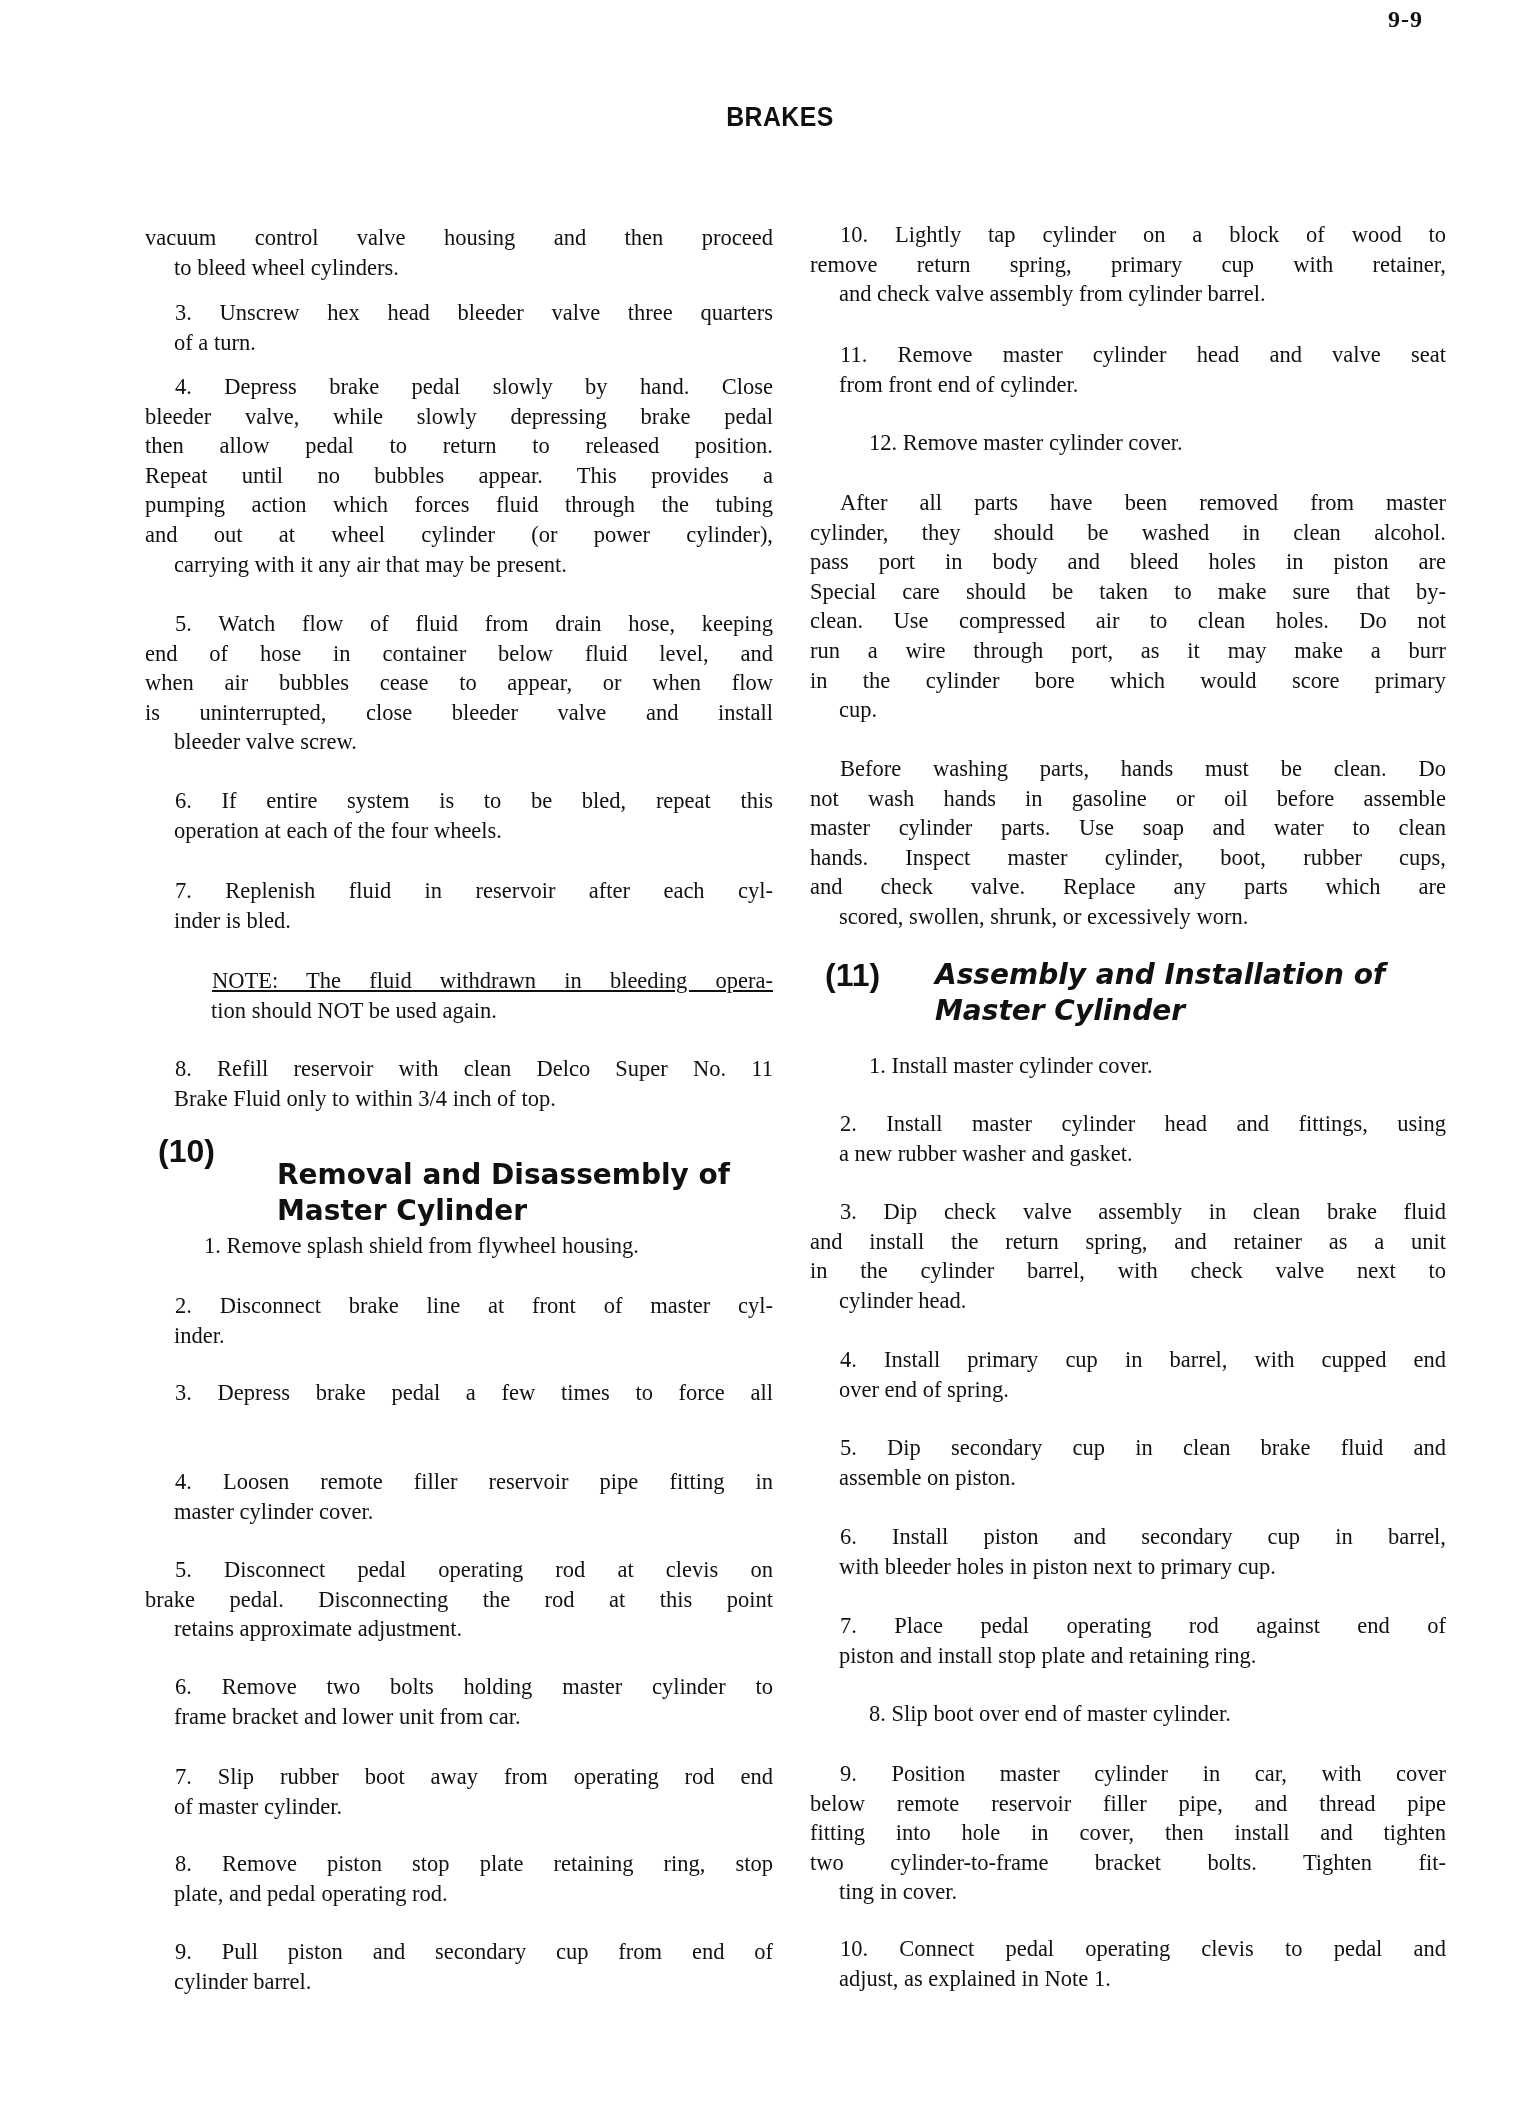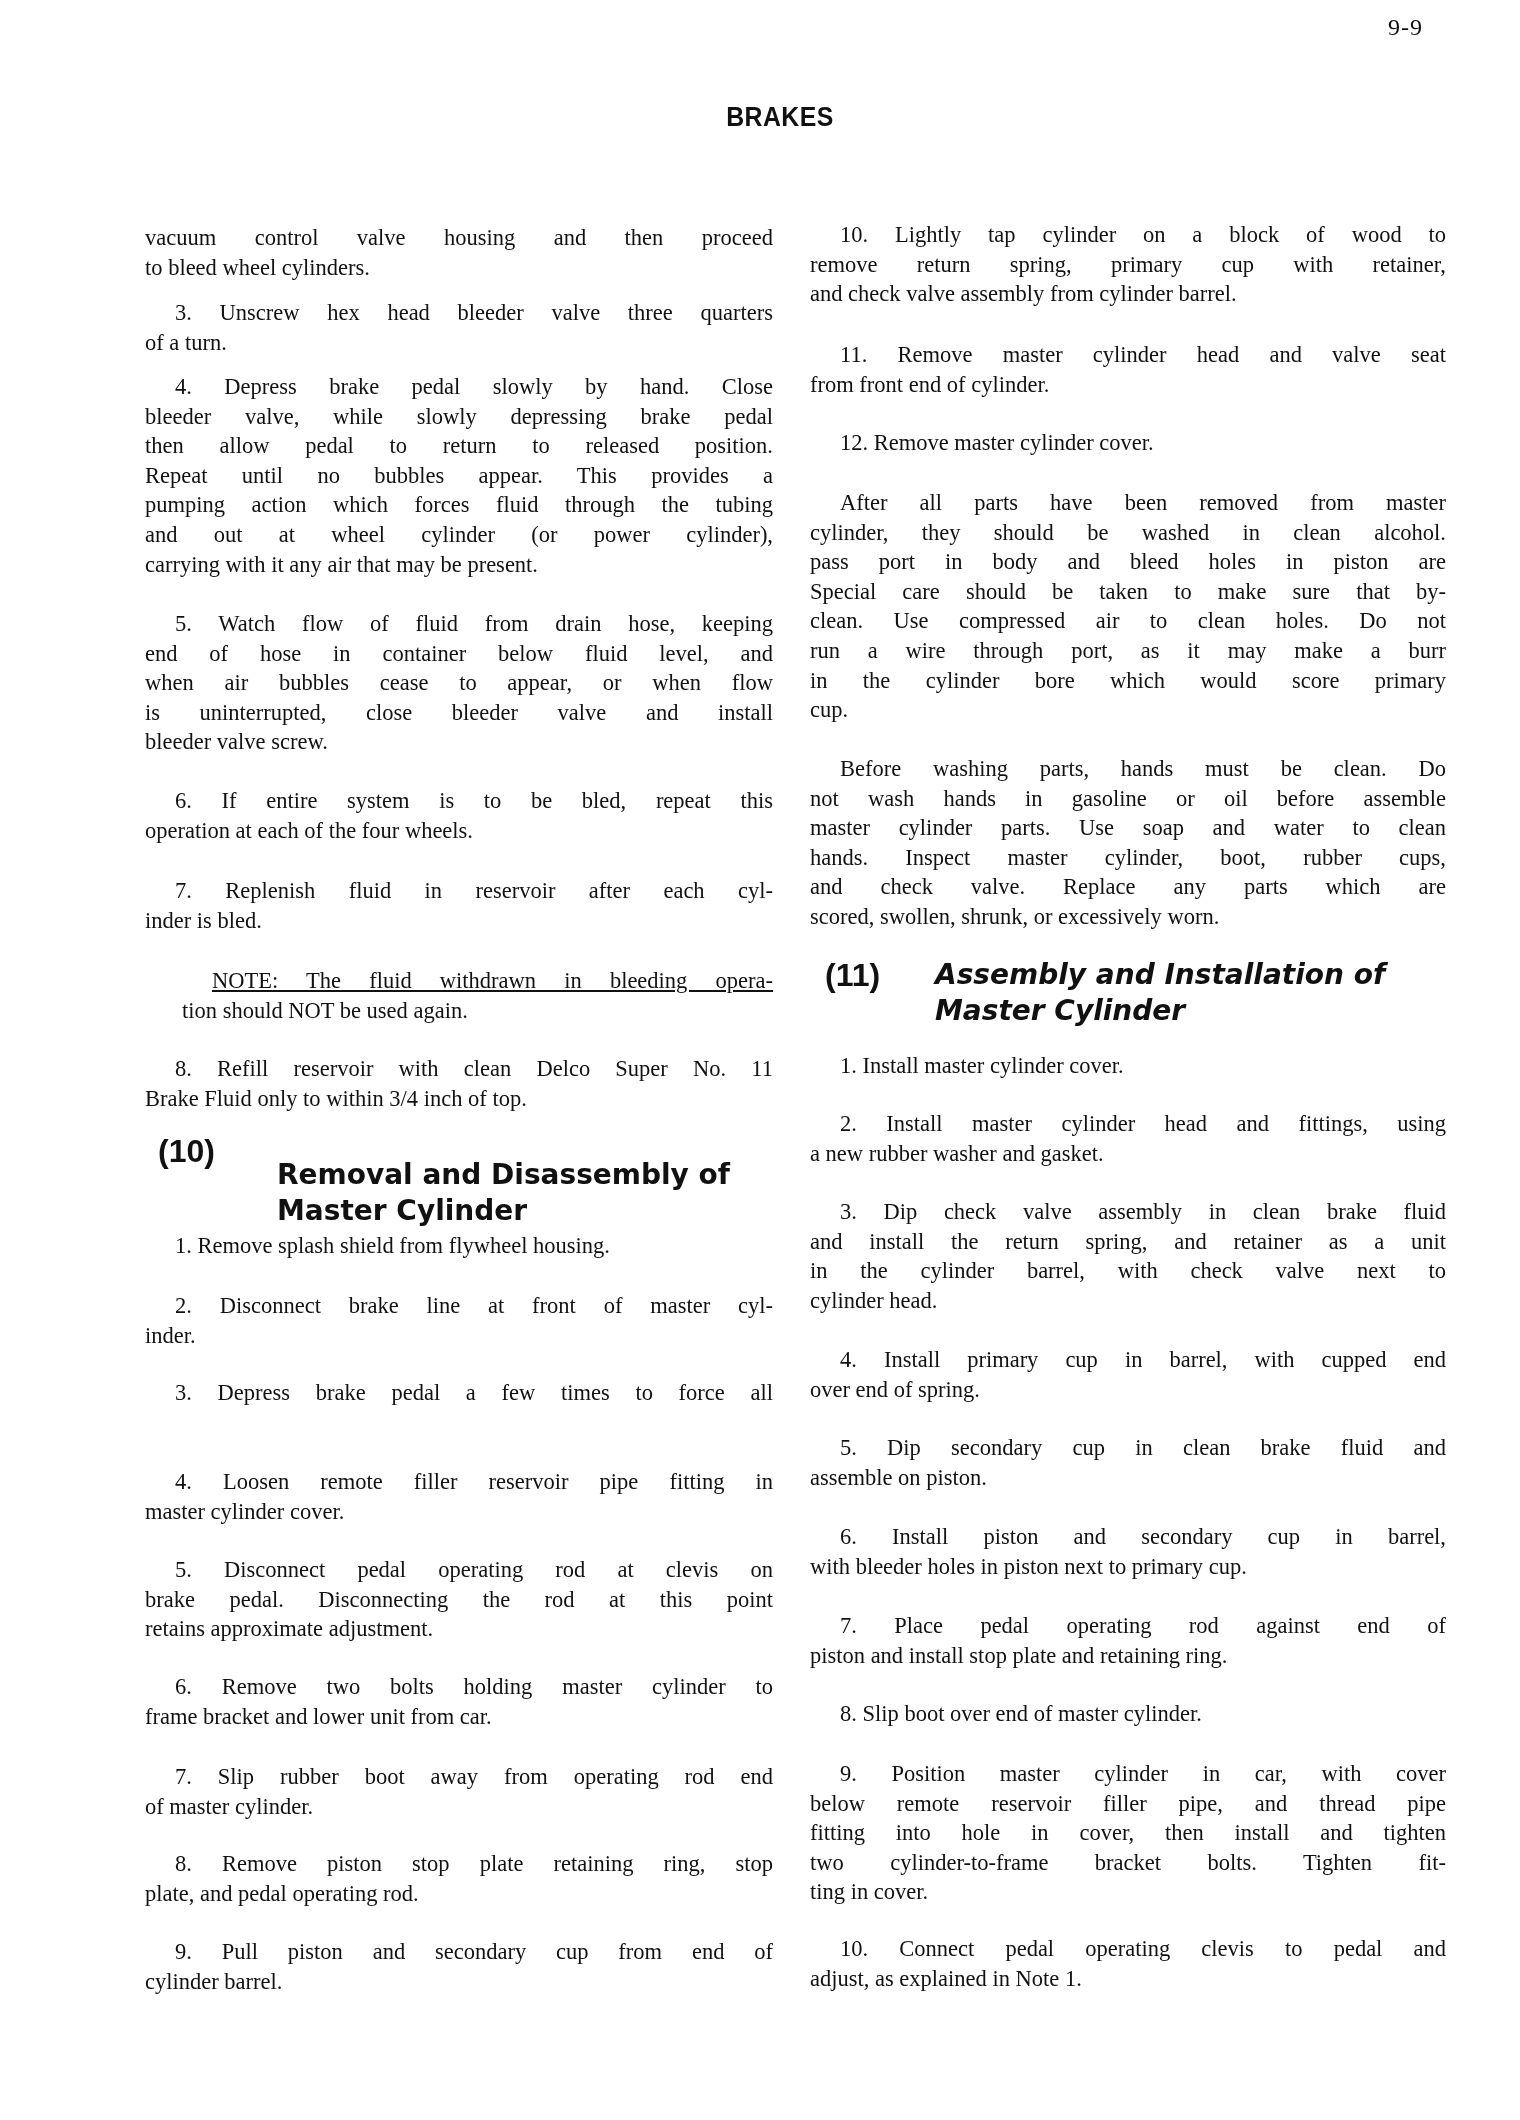--- a/index.html
+++ b/index.html
@@ -1,23 +1,23 @@
 <!DOCTYPE html>
 <html><head>
 <meta charset="utf-8">
 <style>
   html, body { margin: 0; padding: 0; background: #ffffff; }
   body { width: 1520px; height: 2120px; position: relative; overflow: hidden; color: #111; }
-  .page-num { position: absolute; top: 14px; left: 1388px; font-family: "Liberation Serif", serif; font-size: 24px; letter-spacing: 1px; }
+  .page-num { position: absolute; top: 6px; left: 1388px; font-family: "Liberation Serif", serif; font-size: 24px; letter-spacing: 1px; font-weight: bold; }
   .running-head { position: absolute; top: 102px; left: 0; width: 1560px; text-align: center; font-family: "Liberation Sans", sans-serif; font-weight: bold; font-size: 27px; letter-spacing: 0.5px; transform: scaleX(0.92); }
   .para { position: absolute; font-family: "Liberation Serif", serif; font-size: 22.5px; line-height: 29.6px; }
   .col-l { left: 145px; width: 628px; }
   .col-r { left: 810px; width: 636px; }
   .line { display: block; white-space: nowrap; text-align: justify; text-align-last: justify; height: 29.6px; }
-  .line.last { text-align-last: left; }
+  .line.last { text-align-last: left; margin-left: 29px; }
   .line.first { padding-left: 30px; }
   .note .line.first { padding-left: 67px; text-decoration: underline; }
   .note .line { padding-left: 37px; }
   .heading { position: absolute; font-family: "DejaVu Sans", sans-serif; font-weight: bold; font-size: 28px; line-height: 36px; }
   .heading .num { position: absolute; left: 0; top: 0; font-family: "Liberation Sans", sans-serif; font-weight: bold; font-size: 32px; }
   .heading .title { position: absolute; white-space: nowrap; }
   .heading .title span { display: block; }
 </style>
 </head>
 <body>

